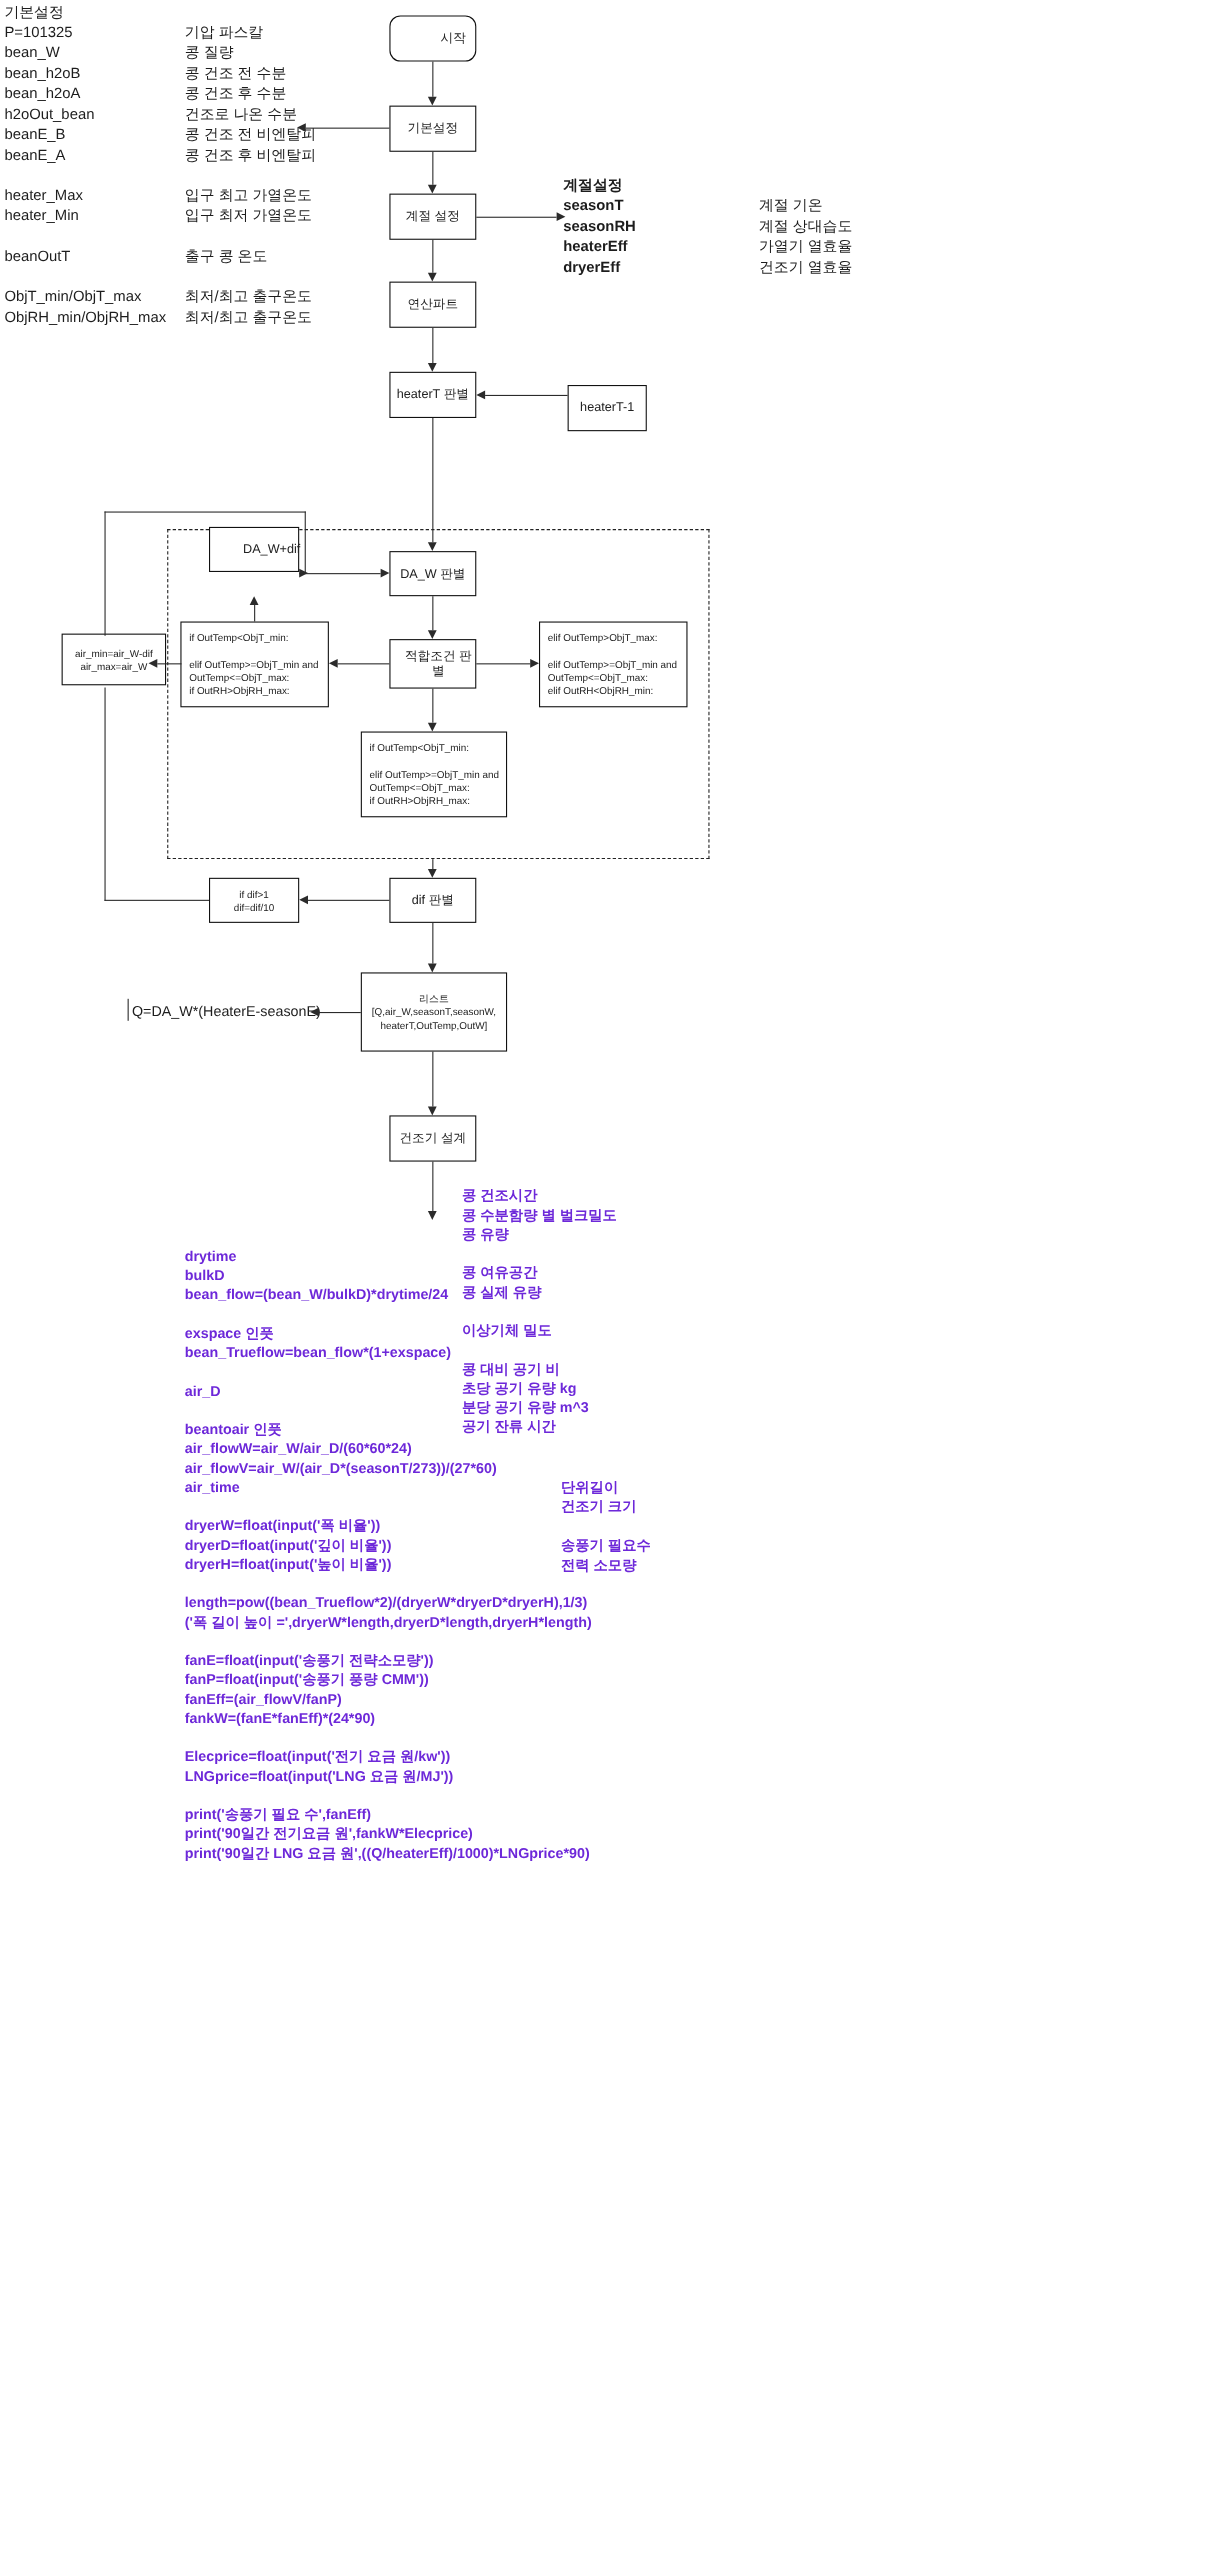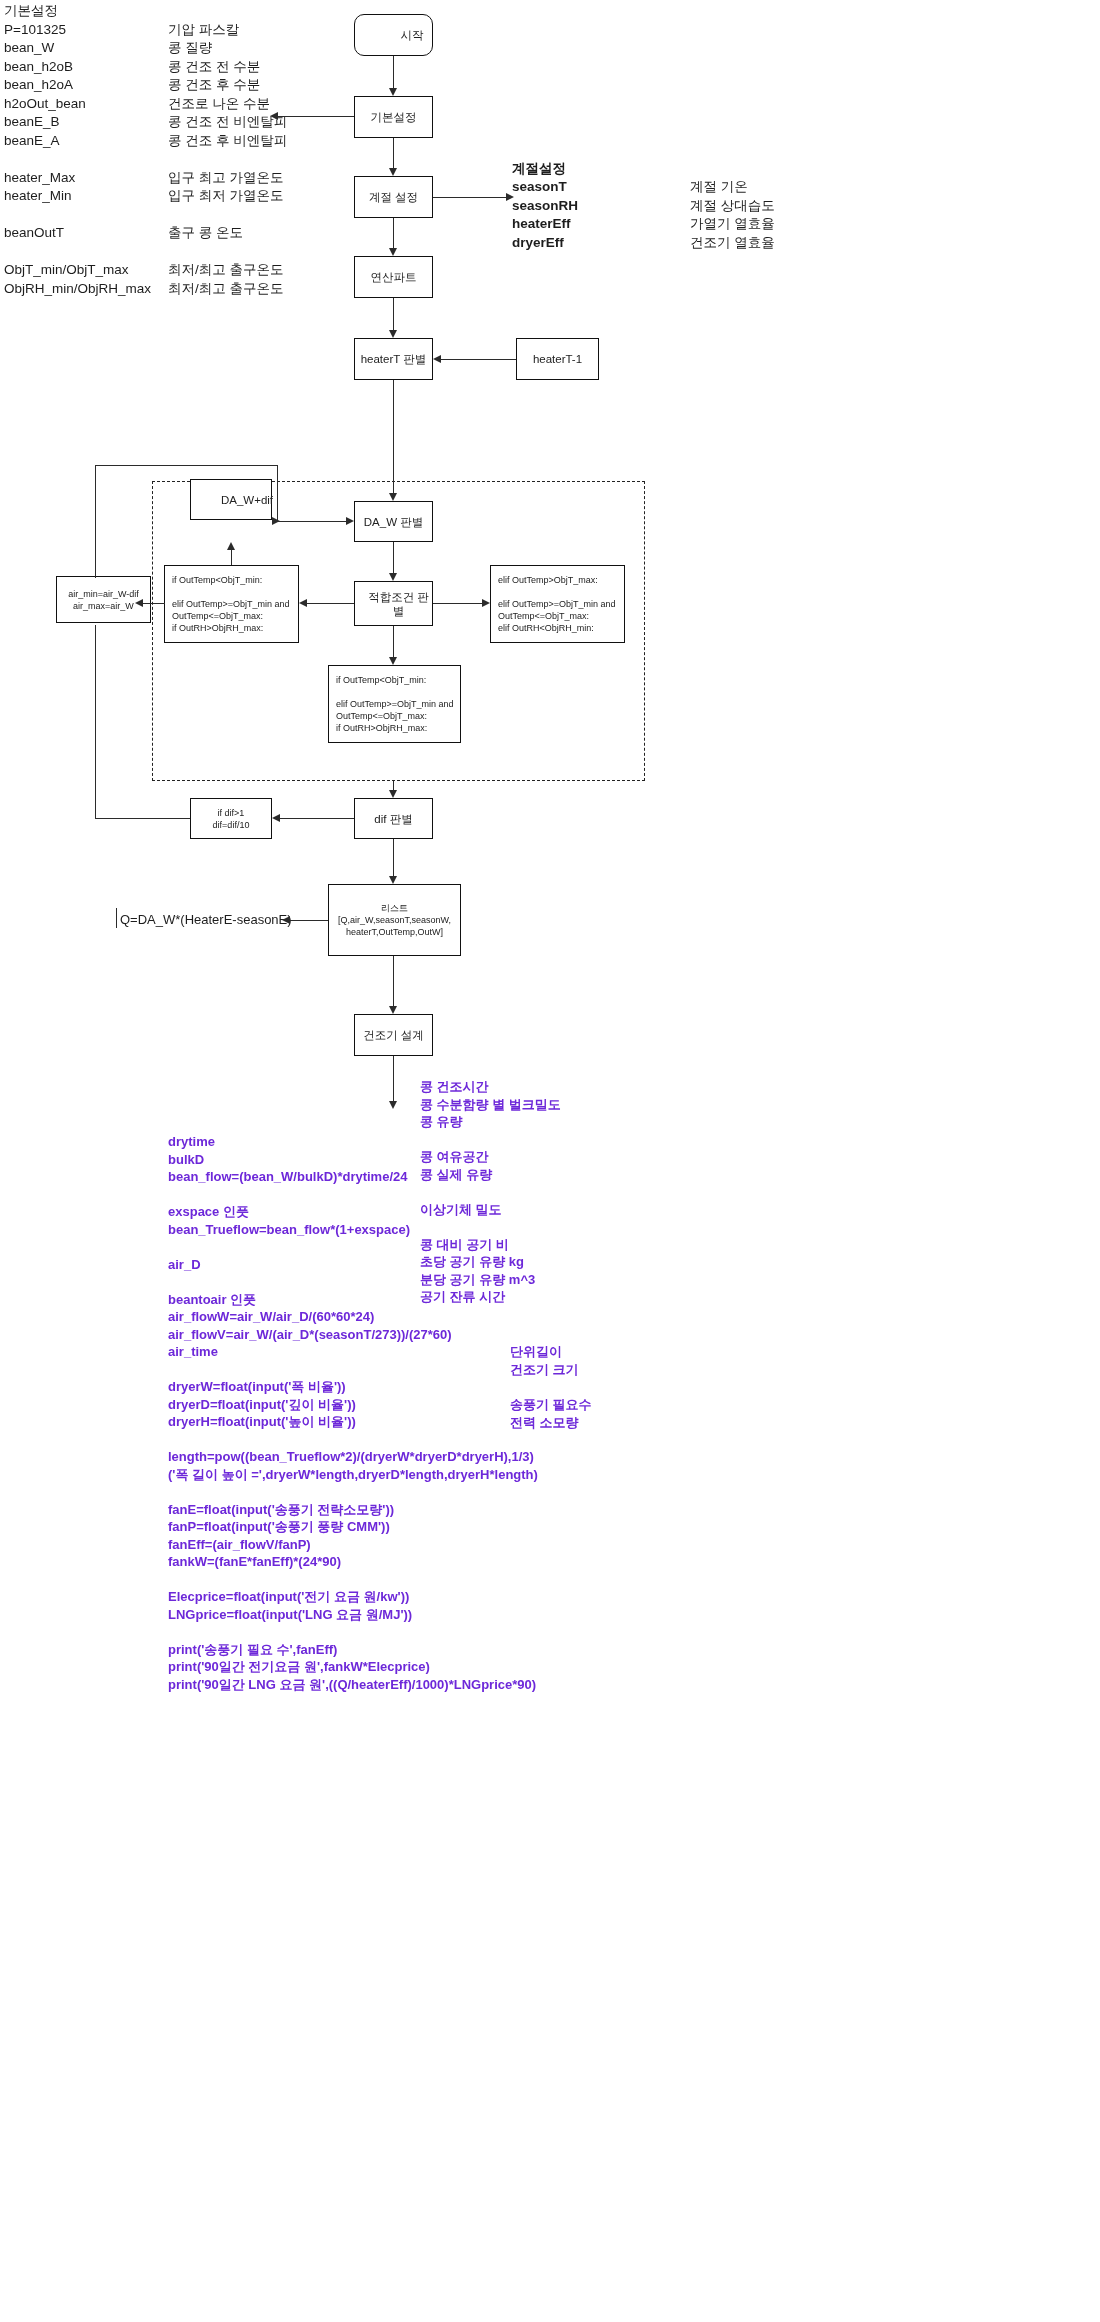--- a/index.html
+++ b/index.html
@@ -96,21 +96,21 @@
 </div>
 
 <div class="node" style="left:354px;top:256px;width:79px;height:42px;">
   <span>연산파트</span>
 </div>
 
 <div class="node" style="left:354px;top:338px;width:79px;height:42px;">
   <span>heaterT 판별</span>
 </div>
 
-<div class="node" style="left:516px;top:338px;width:83px;height:42px;">
+<div class="node" style="left:516px;top:350px;width:72px;height:42px;">
   <span>heaterT-1</span>
 </div>
 
 <div class="dashbox" style="left:152px;top:481px;width:493px;height:300px;"></div>
 
 <div class="node" style="left:190px;top:479px;width:82px;height:41px;padding-left:32px;">
   <span>DA_W+dif</span>
 </div>
 
 <div class="node" style="left:354px;top:501px;width:79px;height:41px;">

